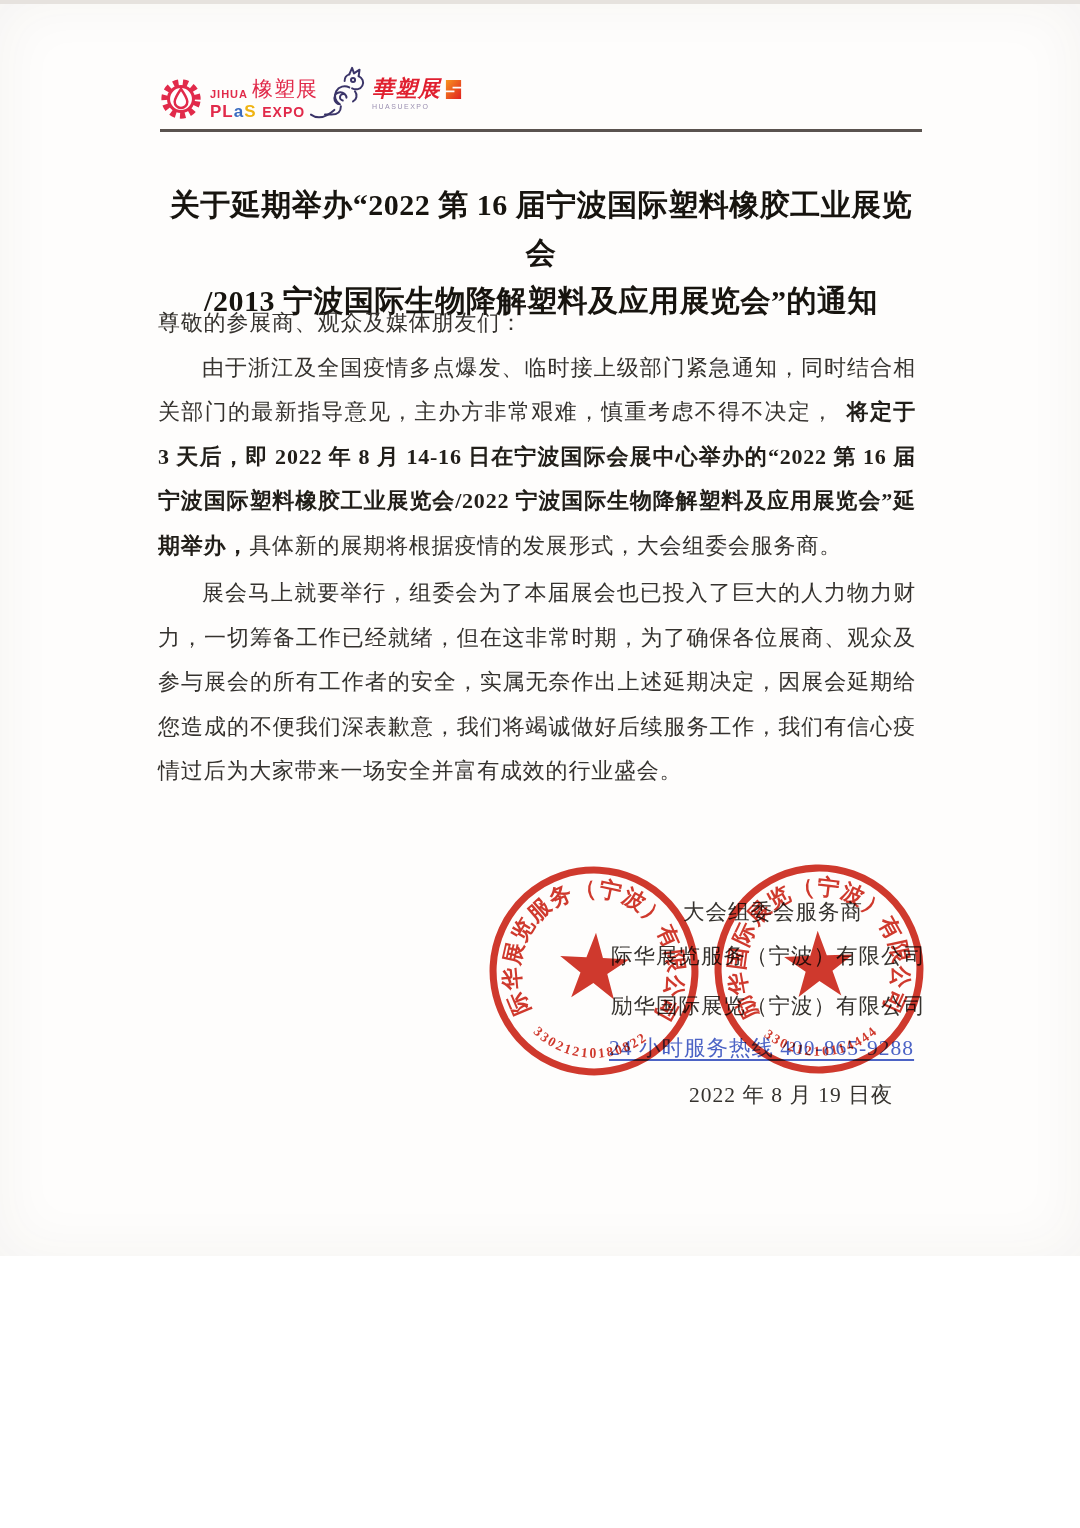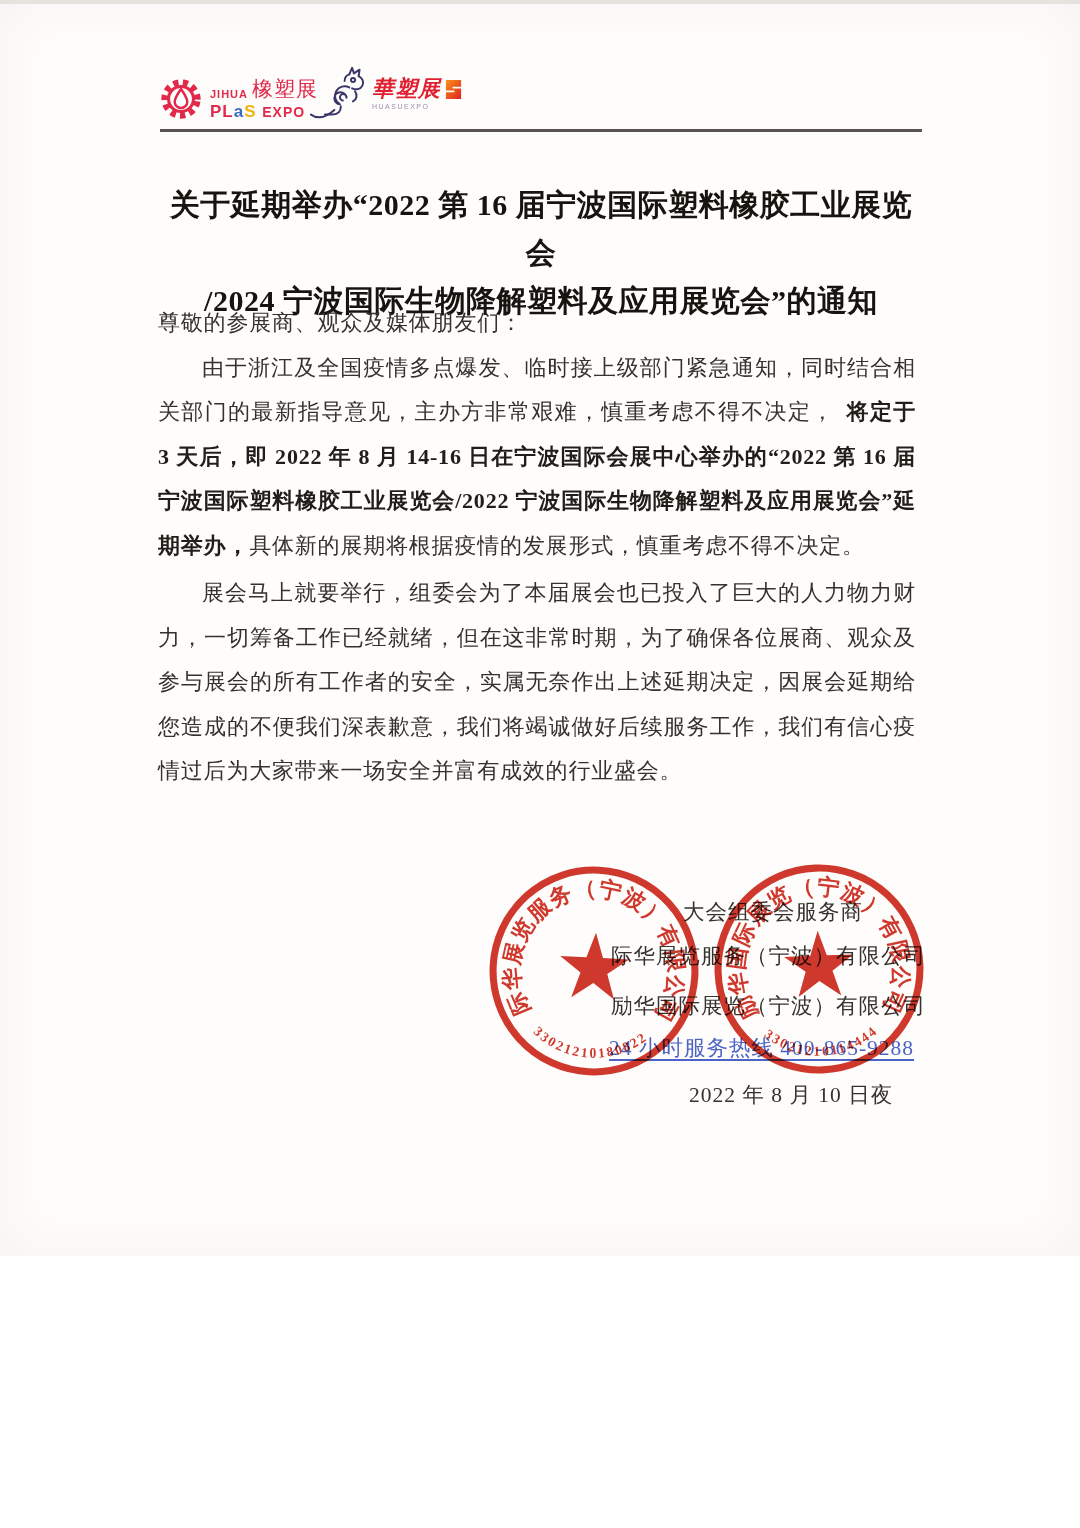--- a/index.html
+++ b/index.html
@@ -99,34 +99,34 @@
           <path d="M2,1 H18 V8 H9 V10 H18 V21 H2 V14 H11 V12 H2 Z" fill="url(#sg)"></path>
         </svg>
       </div>
       <div class="hs-sub" style="color:#9a8fb0">HUASUEXPO</div>
     </div>
   </div>
 
   <div class="divider"></div>
 
   <h1 class="title"><span>关于延期举办“2022 第 16 届宁波国际塑料橡胶工业展览会</span><br>
-    <span>/2024 宁波国际生物降解塑料及应用展览会”的通知</span>
+    <span>/2013 宁波国际生物降解塑料及应用展览会”的通知</span>
   </h1>
 
   <div class="body">
     <p class="salutation">尊敬的参展商、观众及媒体朋友们：</p>
-    <p class="para"><span>由于浙江及全国疫情多点爆发、临时接上级部门紧急通知，同时结合相关部门的最新指导意见，主办方非常艰难，慎重考虑不得不决定，</span><b>将定于 3 天后，即 2022 年 8 月 14-16 日在宁波国际会展中心举办的“2022 第 16 届宁波国际塑料橡胶工业展览会/2022 宁波国际生物降解塑料及应用展览会”延期举办，</b><span>具体新的展期将根据疫情的发展形式，慎重考虑不得不决定。</span></p>
+    <p class="para"><span>由于浙江及全国疫情多点爆发、临时接上级部门紧急通知，同时结合相关部门的最新指导意见，主办方非常艰难，慎重考虑不得不决定，</span><b>将定于 3 天后，即 2022 年 8 月 14-16 日在宁波国际会展中心举办的“2022 第 16 届宁波国际塑料橡胶工业展览会/2022 宁波国际生物降解塑料及应用展览会”延期举办，</b><span>具体新的展期将根据疫情的发展形式，大会组委会服务商。</span></p>
     <p class="para para2">展会马上就要举行，组委会为了本届展会也已投入了巨大的人力物力财力，一切筹备工作已经就绪，但在这非常时期，为了确保各位展商、观众及参与展会的所有工作者的安全，实属无奈作出上述延期决定，因展会延期给您造成的不便我们深表歉意，我们将竭诚做好后续服务工作，我们有信心疫情过后为大家带来一场安全并富有成效的行业盛会。</p>
   </div>
 
   <div class="sig sig1">大会组委会服务商</div>
   <div class="sig sig2">际华展览服务（宁波）有限公司</div>
   <div class="sig sig3">励华国际展览（宁波）有限公司</div>
   <div class="sig hotline">24 小时服务热线 400-865-9288</div>
-  <div class="sig sigdate">2022 年 8 月 10 日夜</div>
+  <div class="sig sigdate">2022 年 8 月 19 日夜</div>
 
   <div class="stamp stamp-left">
   <svg viewBox="0 0 212 212" xmlns="http://www.w3.org/2000/svg">
     <defs>
       <path id="arcTopL" d="M45.4,148.5 A74,74 0 1 1 166.6,148.5" fill="none"></path>
       <path id="arcBotL" d="M45.2,166.8 A86,86 0 0 0 166.8,166.8" fill="none"></path>
     </defs>
     <circle cx="106" cy="106" r="100" fill="none" stroke="#cd2a1d" stroke-width="7"></circle>
     <polygon points="106,68 114.2,92.7 140.2,92.9 119.3,108.3 127.2,133.1 106,118 84.8,133.1 92.7,108.3 71.8,92.9 97.8,92.7" fill="#cd2a1d"></polygon>
     <text font-size="22" font-weight="700" fill="#cd2a1d" letter-spacing="1" font-family="'Liberation Serif','DejaVu Serif',serif">

